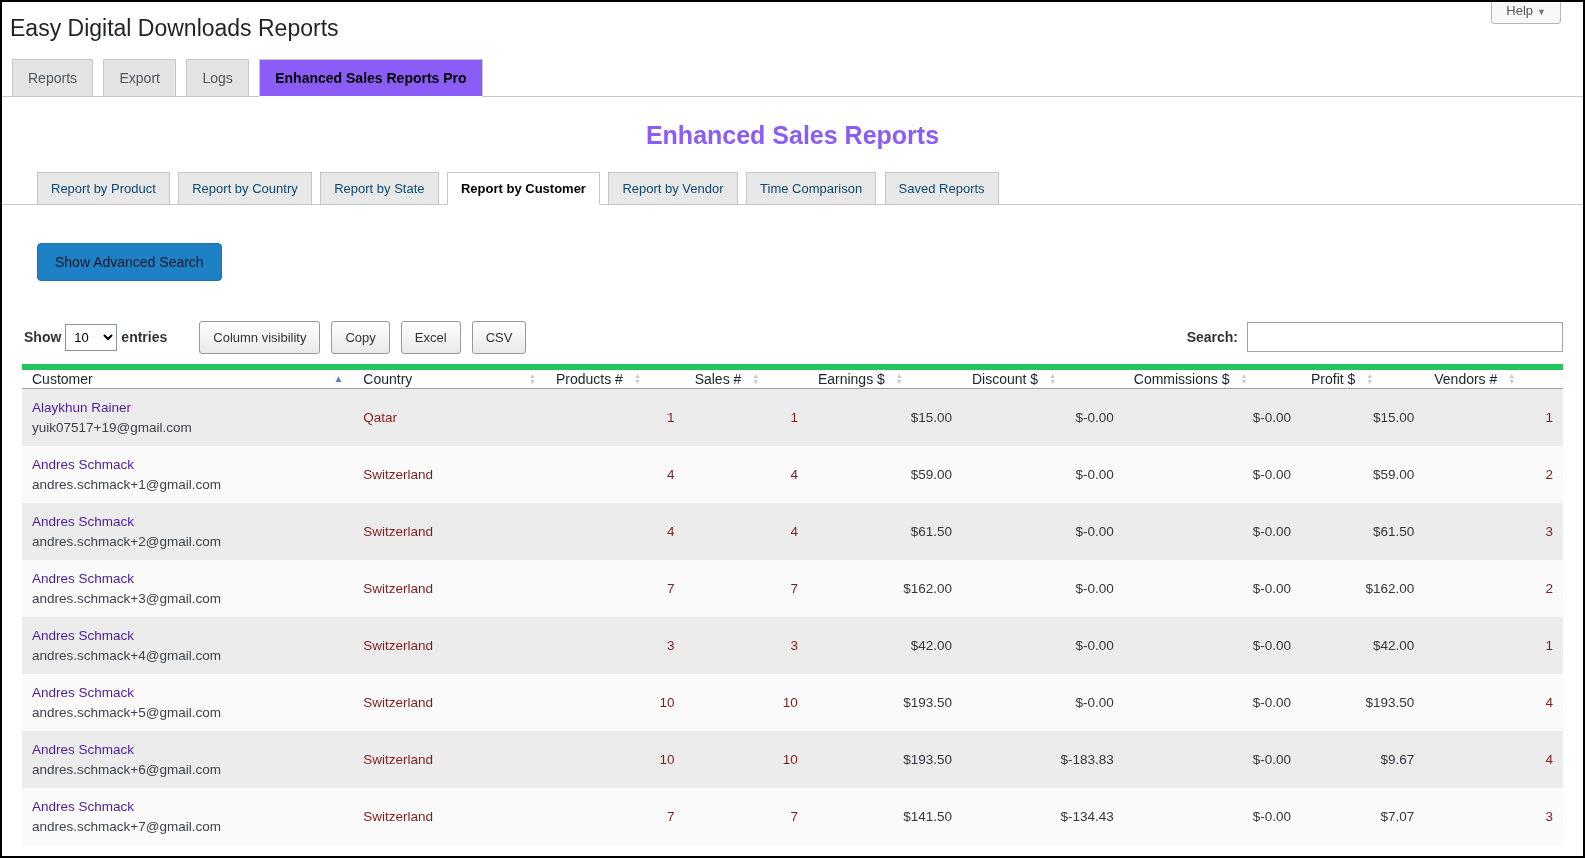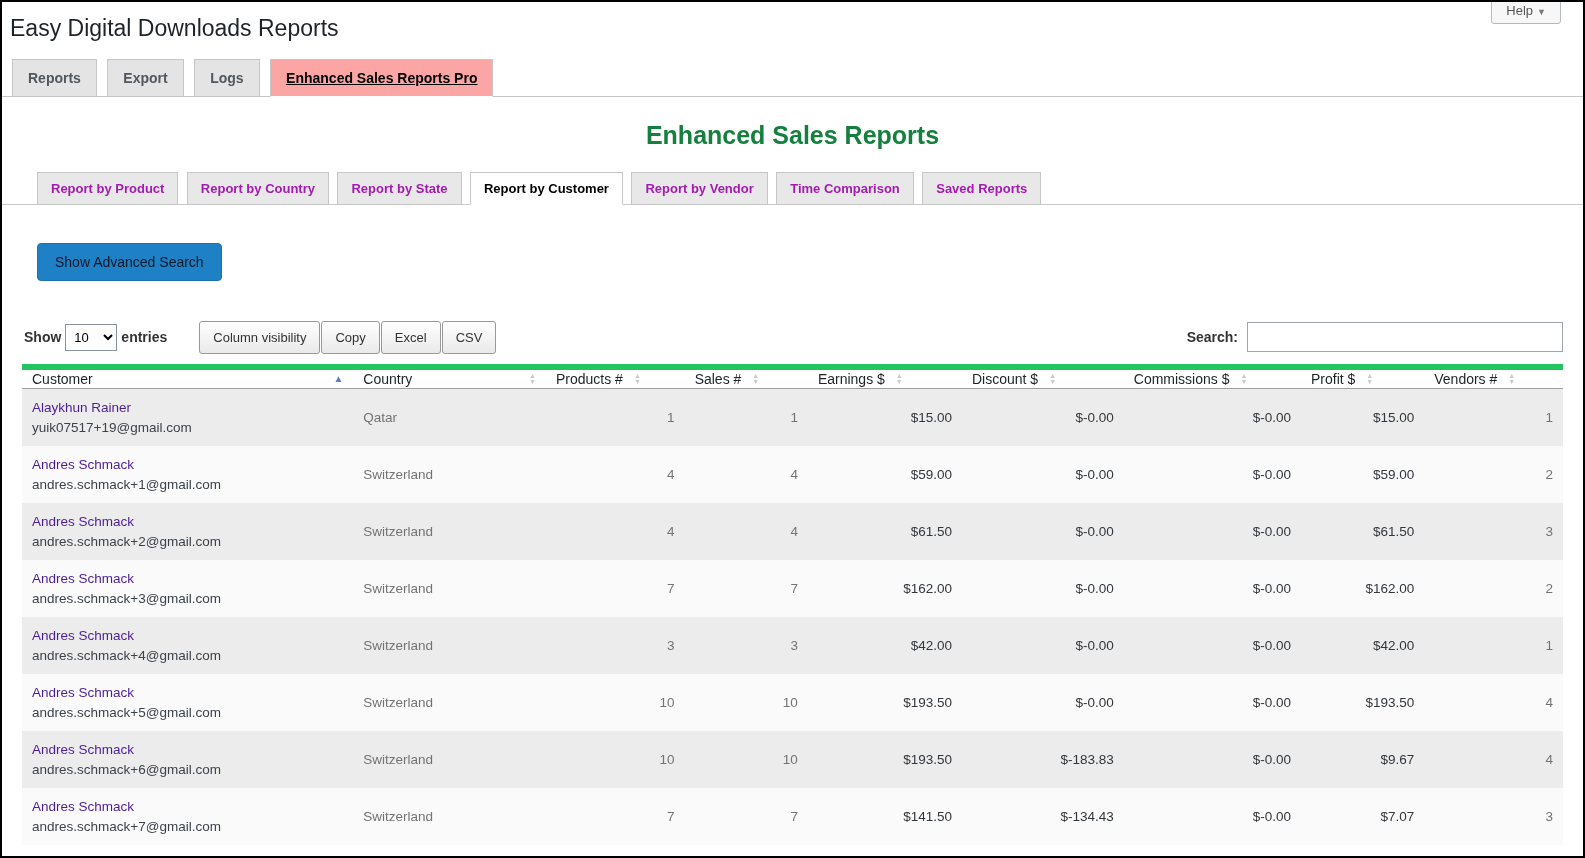--- a/index.html
+++ b/index.html
@@ -33,46 +33,46 @@
   .nav-tab-wrapper {
     margin:15px 0 0 0; padding-left:10px;
     border-bottom:1px solid #c6c6c6;
   }
   .nav-tab {
     display:inline-block;
     padding:10px 15px;
     margin:0 6px -1px 0;
     background:#e4e4e4;
     border:1px solid #c6c6c6;
-    font-size:14px; font-weight:700; color:#50575e;
+    font-size:14px; font-weight:400; color:#50575e;
     text-decoration:none; cursor:pointer;
   }
   .nav-tab.active {
-    background:#fca5a5; border-bottom:1px solid #fff;
-    color:#000; font-weight:700;text-decoration:underline;
+    background:#8b5cf6; border-bottom:1px solid #fff;
+    color:#000; font-weight:700;
   }
 
   
   .report-heading {
-    text-align:center; font-size:25px; font-weight:700; color:#15803d;
+    text-align:center; font-size:25px; font-weight:700; color:#8b5cf6;
     margin:24px 0 22px;
   }
 
   
   .sub-tab-wrapper {
     padding-left:35px;
     border-bottom:1px solid #c9c9c9;
   }
   .sub-tab {
     display:inline-block;
     padding:8px 13px;
     margin:0 4px -1px 0;
     background:#e8e8e8;
     border:1px solid #c6c6c6;
-    font-size:13px; font-weight:700; color:#a21caf;
+    font-size:13px; font-weight:400; color:#0c4a6e;
     text-decoration:none; cursor:pointer;
   }
   .sub-tab.active {
     background:#fff; border-bottom:1px solid #fff;
     color:#000; font-weight:700;
   }
 
   
   .adv-search-btn {
     margin:38px 0 0 35px;
@@ -86,21 +86,21 @@
   .controls-row {
     margin:40px 20px 0 22px;
     display:flex; align-items:center;
   }
   .length-wrap { display:flex; align-items:center; gap:4px; font-size:14px; font-weight:700; color:#333; }
   .length-wrap select {
     height:27px; min-width:52px;
     border:1px solid #8a939c; background:#fdfdfd;
     font-size:13px; font-family:inherit; padding:2px 4px;
   }
-  .dt-buttons { margin-left:32px; display:flex; gap:1px; }
+  .dt-buttons { margin-left:32px; display:flex; gap:11px; }
   .dt-button {
     border:1px solid #999; border-radius:3px;
     background:linear-gradient(#ffffff, #e9e9e9);
     padding:8px 13px; font-size:13px; color:#333;
     font-family:inherit; cursor:pointer;
   }
   .search-wrap { margin-left:auto; display:flex; align-items:center; gap:9px; font-size:14px; font-weight:700; color:#333; }
   .search-input {
     width:316px; height:30px;
     border:1px solid #a0a5aa; background:#fff;
@@ -127,21 +127,21 @@
   .sort-icon i { font-style:normal; font-size:7px; line-height:6px; color:#c9c9c9; }
   .sort-icon.asc i { font-size:10px; line-height:10px; color:#5b7bc7; }
 
   tbody td {
     padding:9px 10px; font-size:13.5px; color:#32373c;
     vertical-align:middle; line-height:19px;
   }
   tbody tr:nth-child(odd)  { background:#ececec; }
   tbody tr:nth-child(even) { background:#fafafa; }
   td.num, th.th-num { text-align:right; }
-  a.cell-link { color:#737373; text-decoration:none; cursor:pointer; }
+  a.cell-link { color:#7f1d1d; text-decoration:none; cursor:pointer; }
   .cust-name  { color:#4c1d95; }
   .cust-email { color:#3c434a; margin-top:1px; }
 
   
   col.c-customer { width:21.5%; }
   col.c-country  { width:12.5%; }
   col.c-products { width:9%; }
   col.c-sales    { width:8%; }
   col.c-earnings { width:10%; }
   col.c-discount { width:10.5%; }

